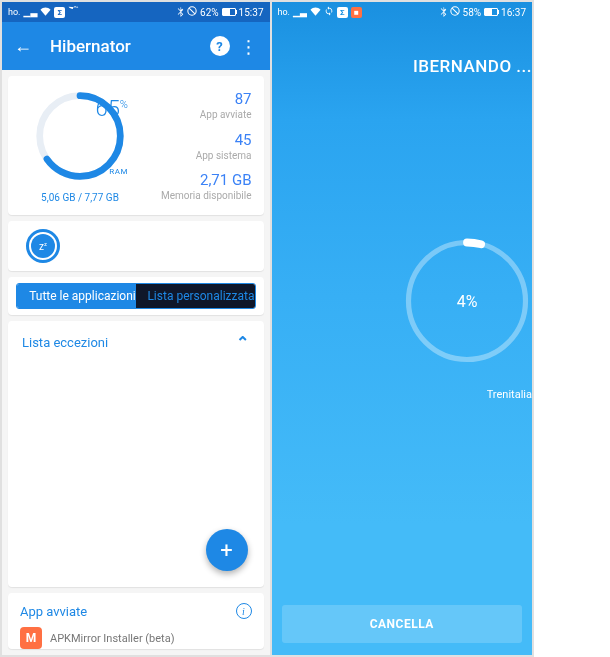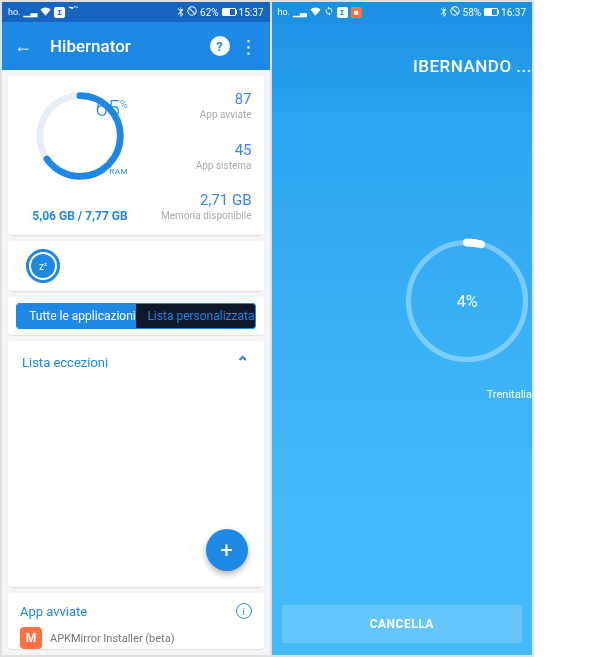--- a/index.html
+++ b/index.html
@@ -35,21 +35,21 @@
   .card { background: #fff; border-radius: 4px; box-shadow: 0 1px 1px rgba(0,0,0,.08); }
 
   .stats-card { display: flex; padding: 12px; }
   .gauge-col { width: 120px; display: flex; flex-direction: column; align-items: center; }
   .gauge { width: 96px; height: 96px; position: relative; }
   .gauge svg { transform: rotate(-90deg); }
   .gauge-label { position: absolute; inset: 0; display: flex; flex-direction: column; align-items: flex-end; justify-content: center; color: #1e88e5; gap: 40px; }
   .gauge-pct { font-size: 22px; font-weight: 300; }
   .gauge-pct sup { font-size: 11px; }
   .gauge-sub { font-size: 8px; color: #1e88e5; margin-top: 6px; letter-spacing: .5px; }
-  .gauge-mem { font-size: 12px; color: #1e88e5; margin-top: 25px; font-weight: bold; }
+  .gauge-mem { font-size: 10px; color: #1e88e5; margin-top: 8px; }
   .stats-col { flex: 1; text-align: right; display: flex; flex-direction: column; justify-content: space-between; padding: 2px 0; }
   .stat-val { font-size: 15px; color: #3b82f6; }
   .stat-lbl { font-size: 10px; color: #aaa; margin-top: 1px; }
   .stat-block { }
 
   .toggles-card { display: flex; padding: 8px 10px; align-items: center; }
   .toggles-col { flex: 1; display: flex; flex-direction: column; gap: 4px; }
   .toggle-row { display: flex; align-items: center; justify-content: space-between; font-size: 11px; color: #666; }
   .switch { width: 26px; height: 12px; border-radius: 6px; position: relative; }
   .switch.on { background: #90caf9; }

